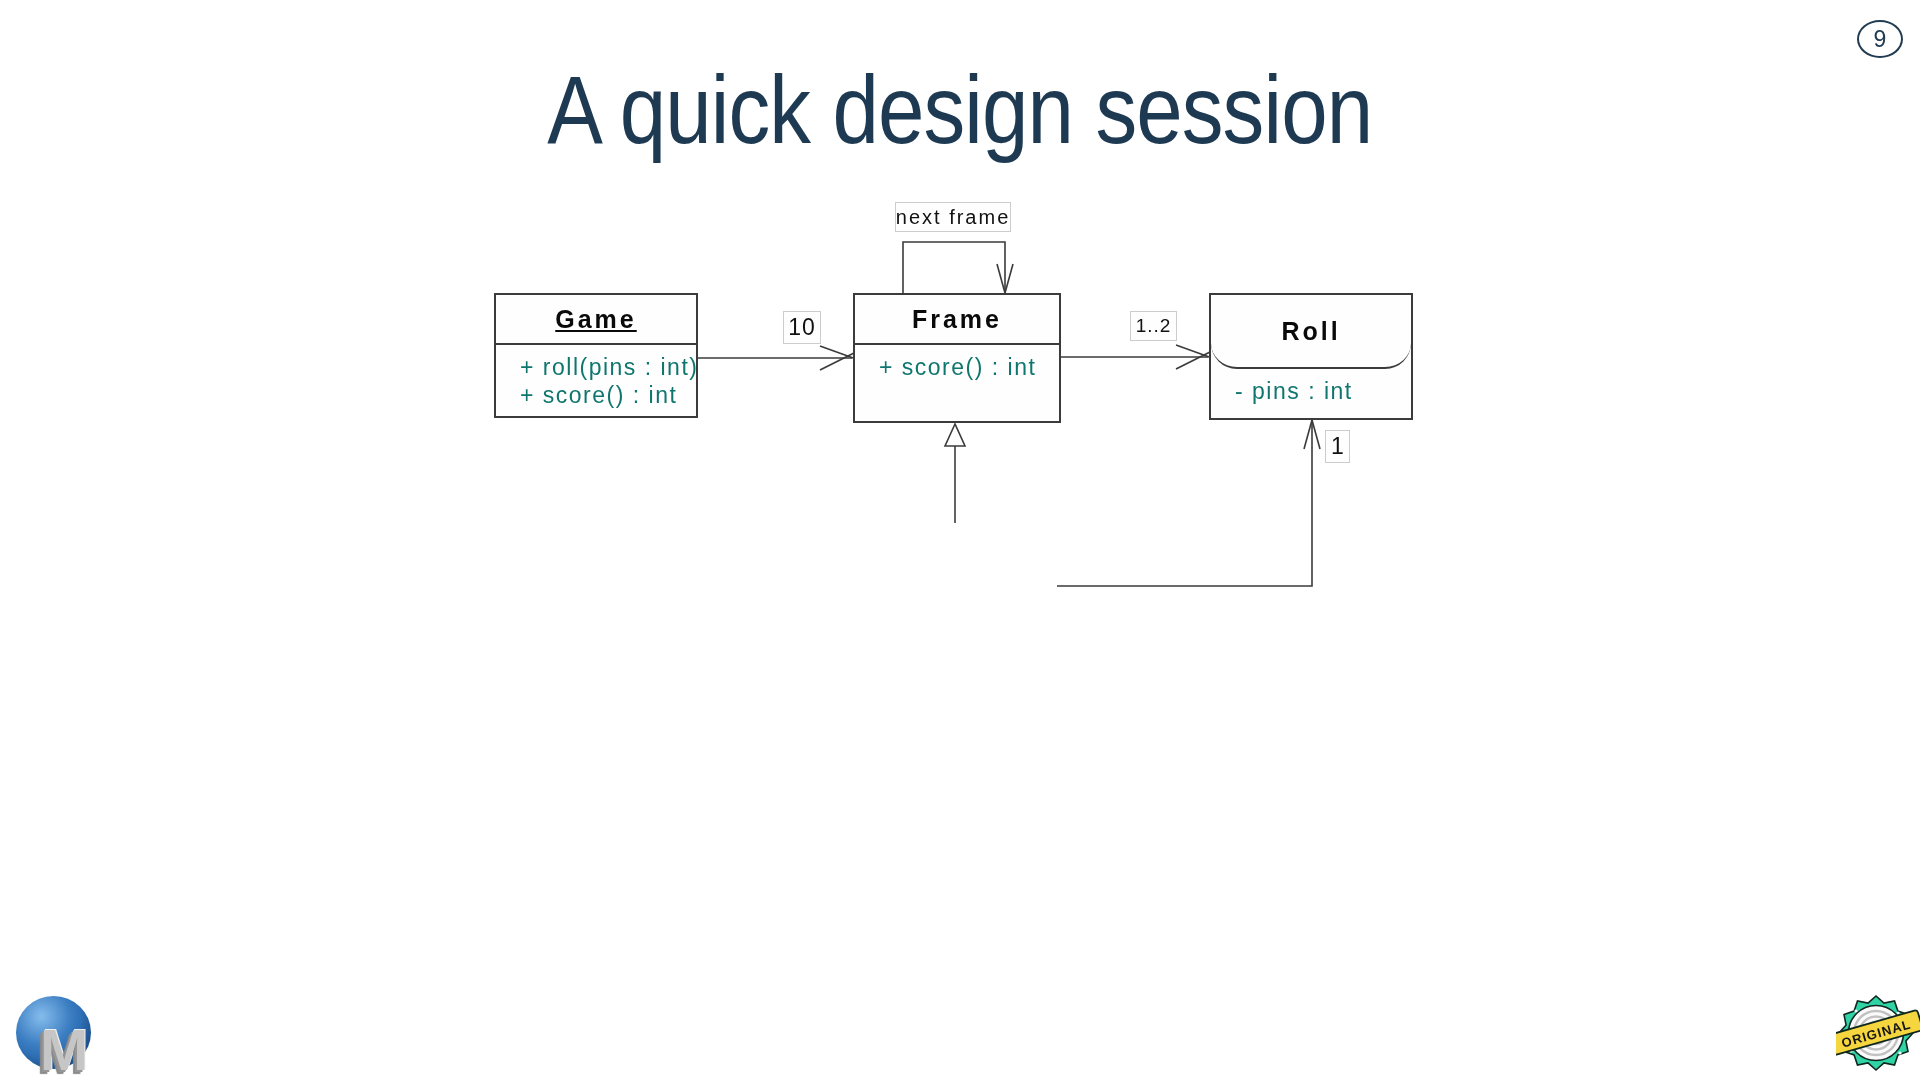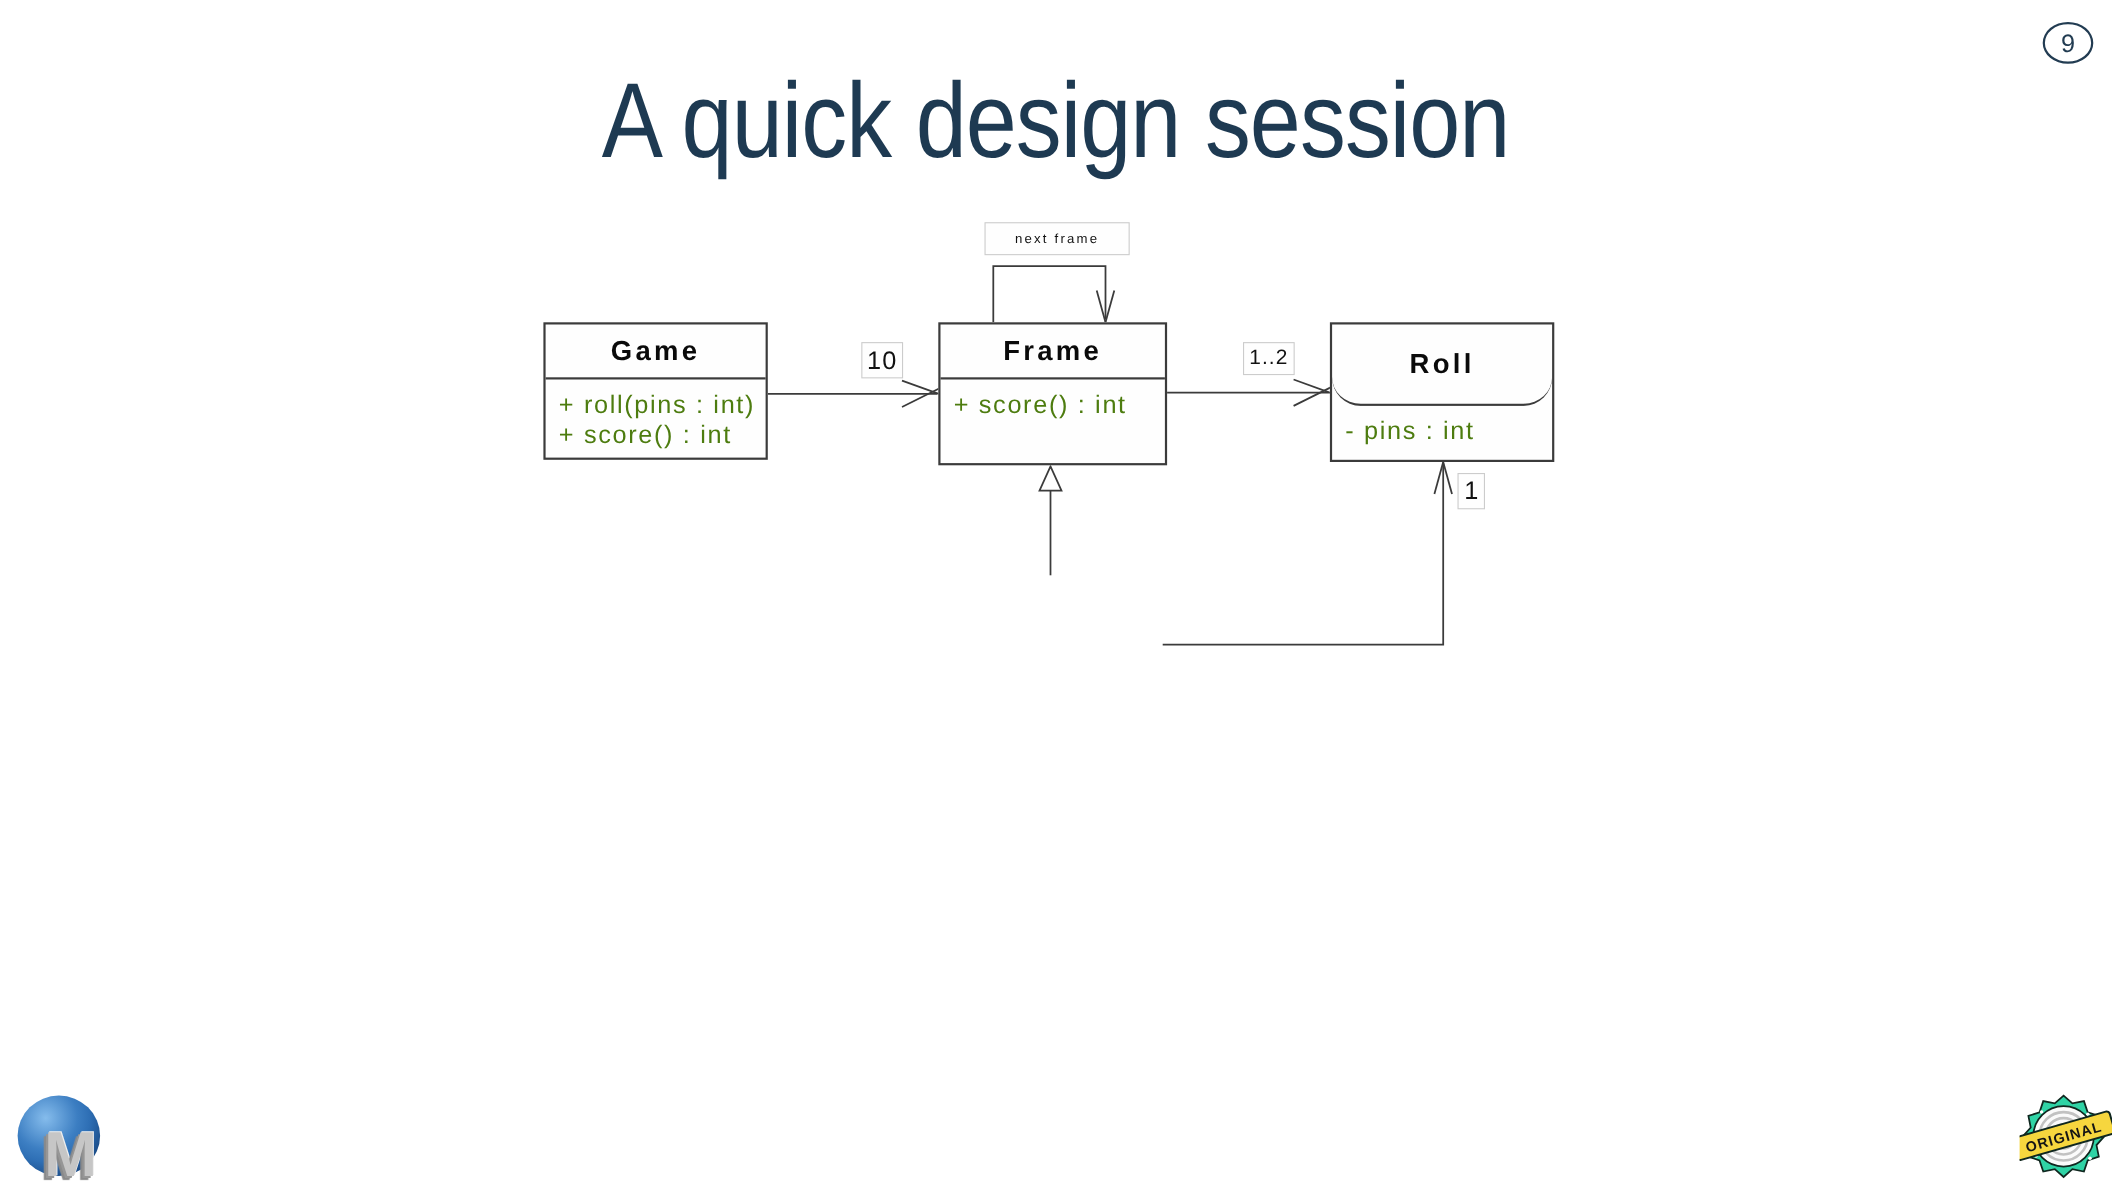--- a/index.html
+++ b/index.html
@@ -39,39 +39,39 @@
     position: absolute; background: #fefefe; border: 2px solid #3b3b3b;
     display: flex; flex-direction: column;
   }
   .uml-name {
     display: flex; align-items: center; justify-content: center;
     font-weight: bold; font-size: 25px; letter-spacing: 3px; color: #0a0a0a;
     border-bottom: 2px solid #3b3b3b; flex: 0 0 auto;
   }
   .uml-name.no-divider { border-bottom: none; flex: 1 1 auto; }
   .uml-members {
-    padding: 8px 12px 0 12px; font-size: 23px; line-height: 28px;
-    color: #4d7c0f; letter-spacing: 1.5px; white-space: nowrap;
+    padding: 8px 12px 0 24px; font-size: 23px; line-height: 28px;
+    color: #0f766e; letter-spacing: 1.5px; white-space: nowrap;
   }
 
   #class-game  { left: 494px; top: 293px; width: 204px; height: 125px; }
-  #class-game .uml-name { height: 50px; }
+  #class-game .uml-name { height: 50px; text-decoration: underline; }
   #class-frame { left: 853px; top: 293px; width: 208px; height: 130px; }
   #class-frame .uml-name { height: 50px; }
   #class-roll  { left: 1209px; top: 293px; width: 204px; height: 127px; }
   #class-roll .uml-name { height: 74px; border-radius: 26px; }
   #class-tenth { left: 852px; top: 523px; width: 204px; height: 127px; }
 
   
   .conn-label {
     position: absolute; background: #fefefe; border: 1px solid #cccccc;
     display: flex; align-items: center; justify-content: center;
     color: #111; white-space: nowrap;
   }
-  #label-next-frame { left: 895px; top: 202px; width: 132px; height: 30px; font-size: 12px; letter-spacing: 2px; }
+  #label-next-frame { left: 895px; top: 202px; width: 116px; height: 30px; font-size: 20px; letter-spacing: 2px; }
   #label-10   { left: 783px;  top: 311px; width: 38px; height: 33px; font-size: 23px; letter-spacing: 1px; }
   #label-1-2  { left: 1130px; top: 311px; width: 47px; height: 30px; font-size: 19px; letter-spacing: 1px; }
   #label-1    { left: 1325px; top: 430px; width: 25px; height: 33px; font-size: 23px; }
 
   
   .connectors { position: absolute; left: 0; top: 0; pointer-events: none; }
 
   
   .logo { position: absolute; left: 14px; top: 992px; width: 100px; height: 88px; }
   .logo .sphere {

